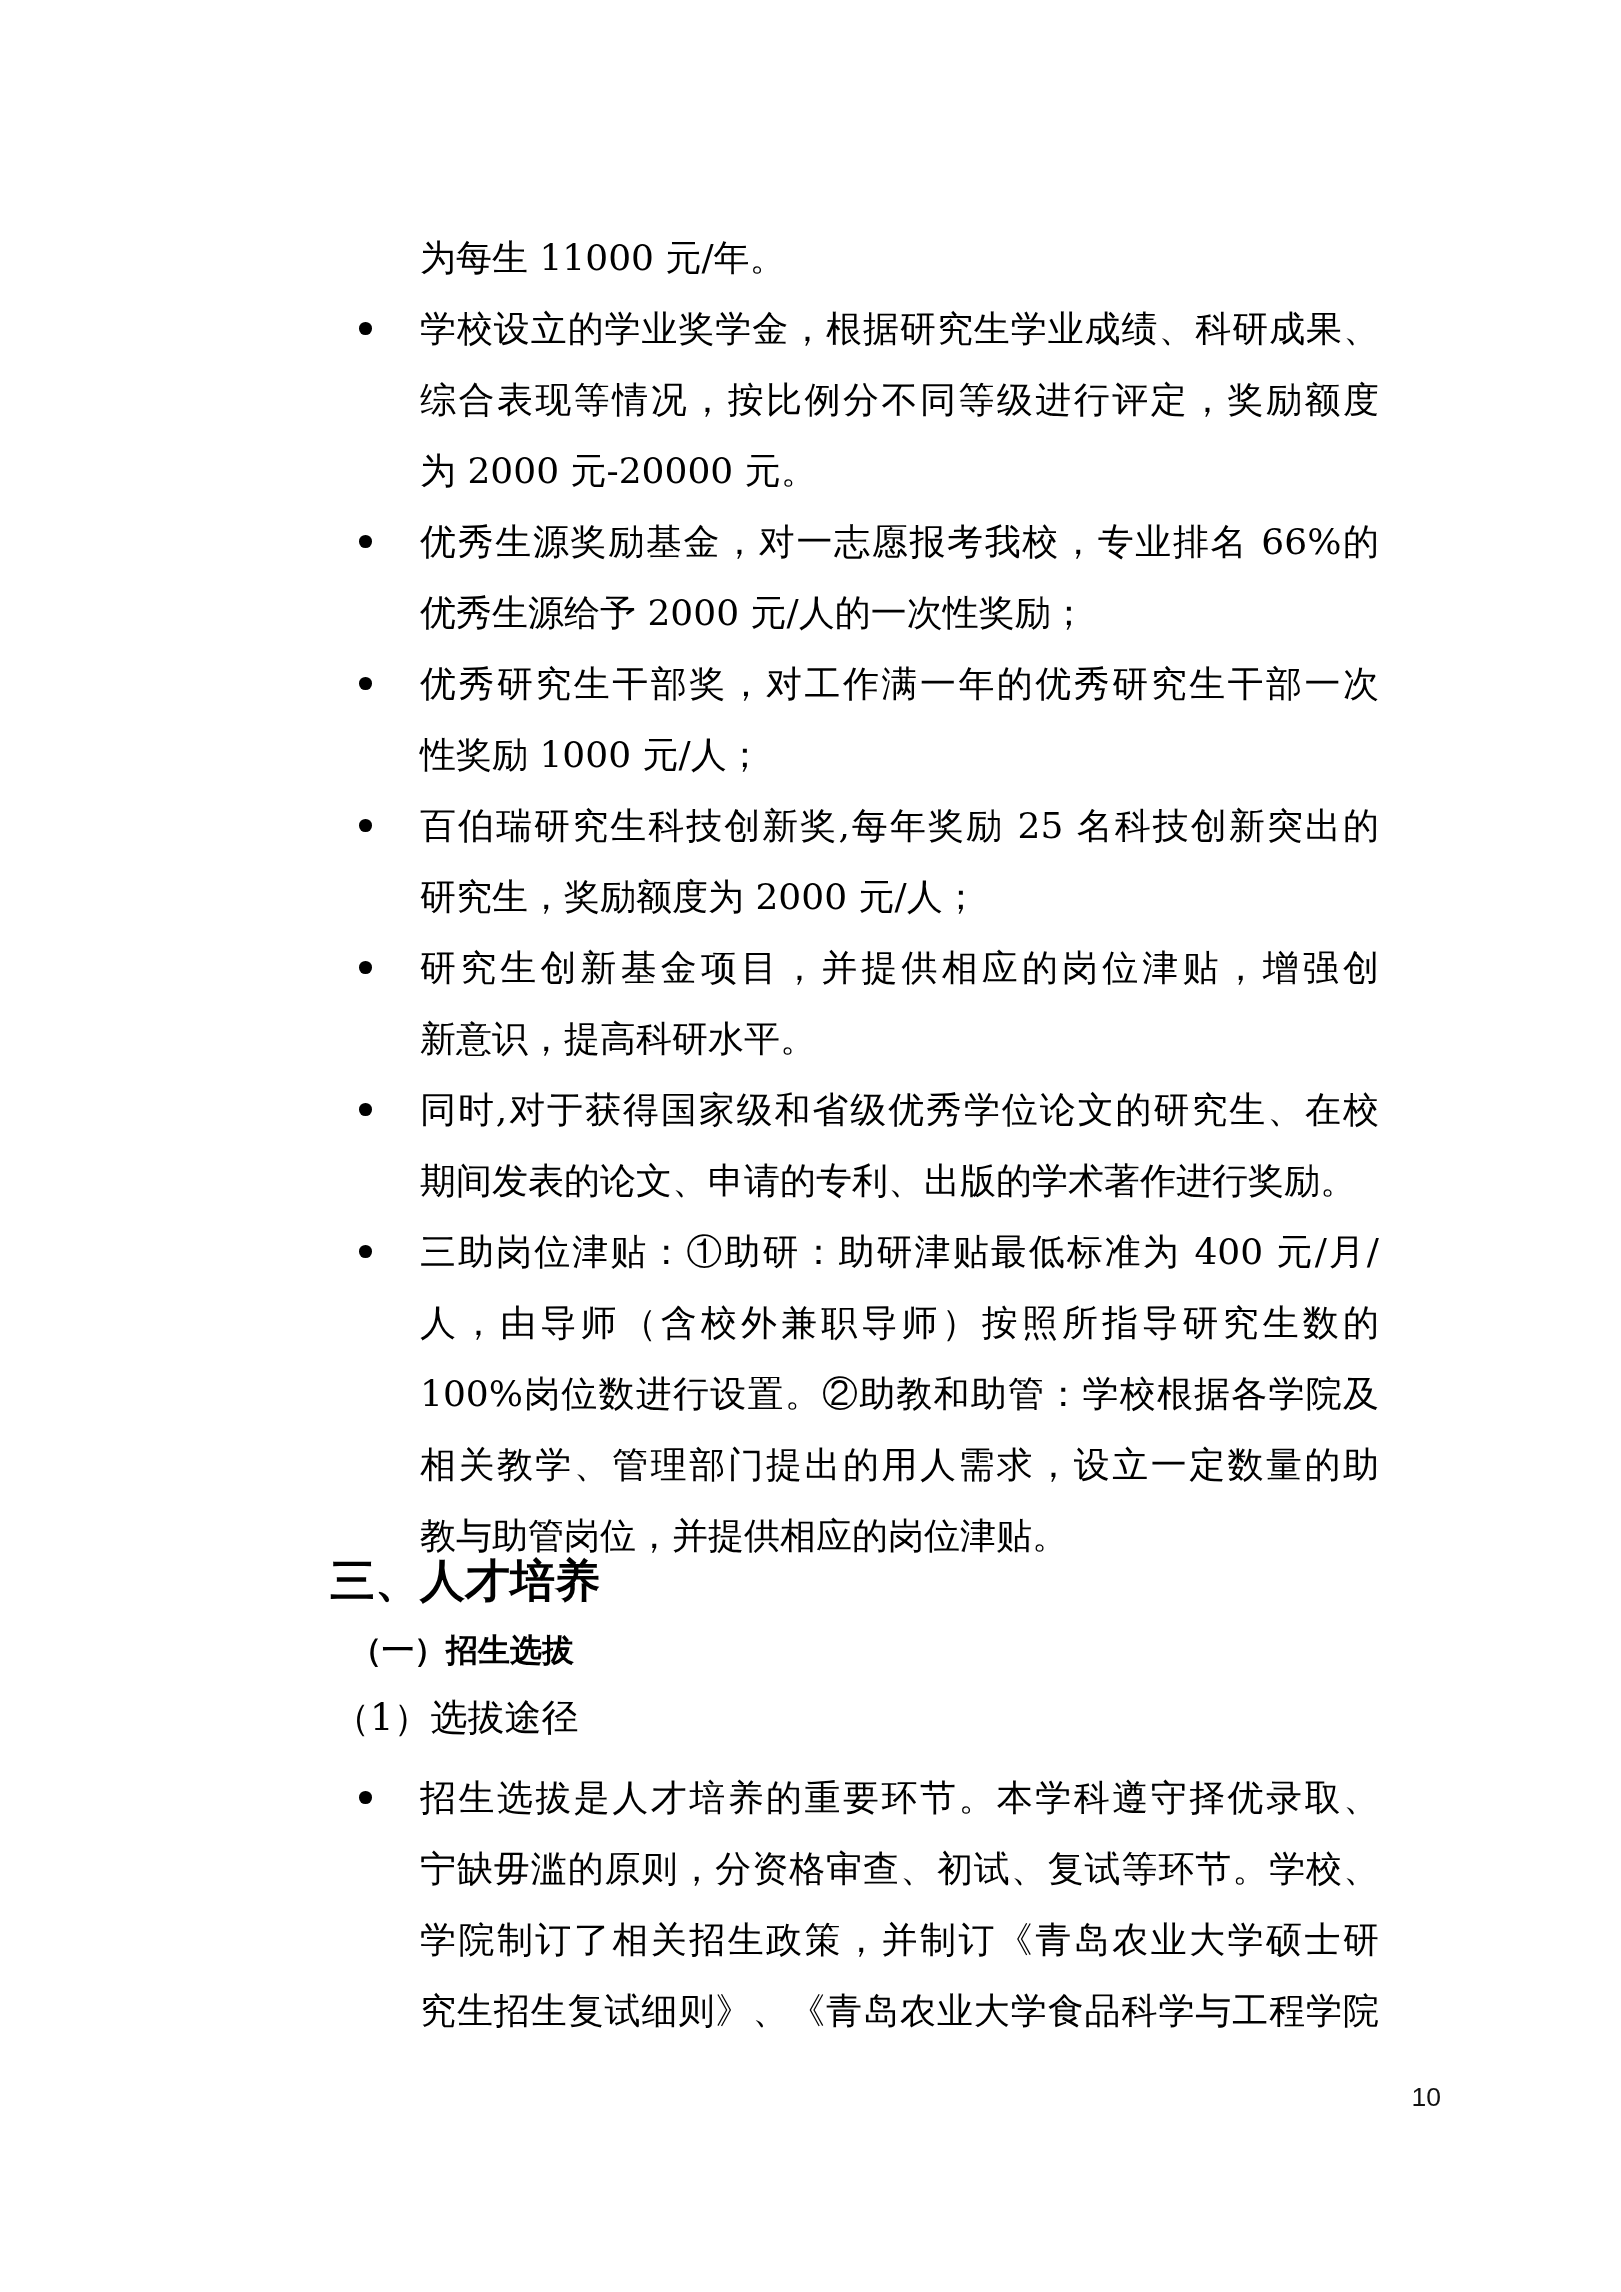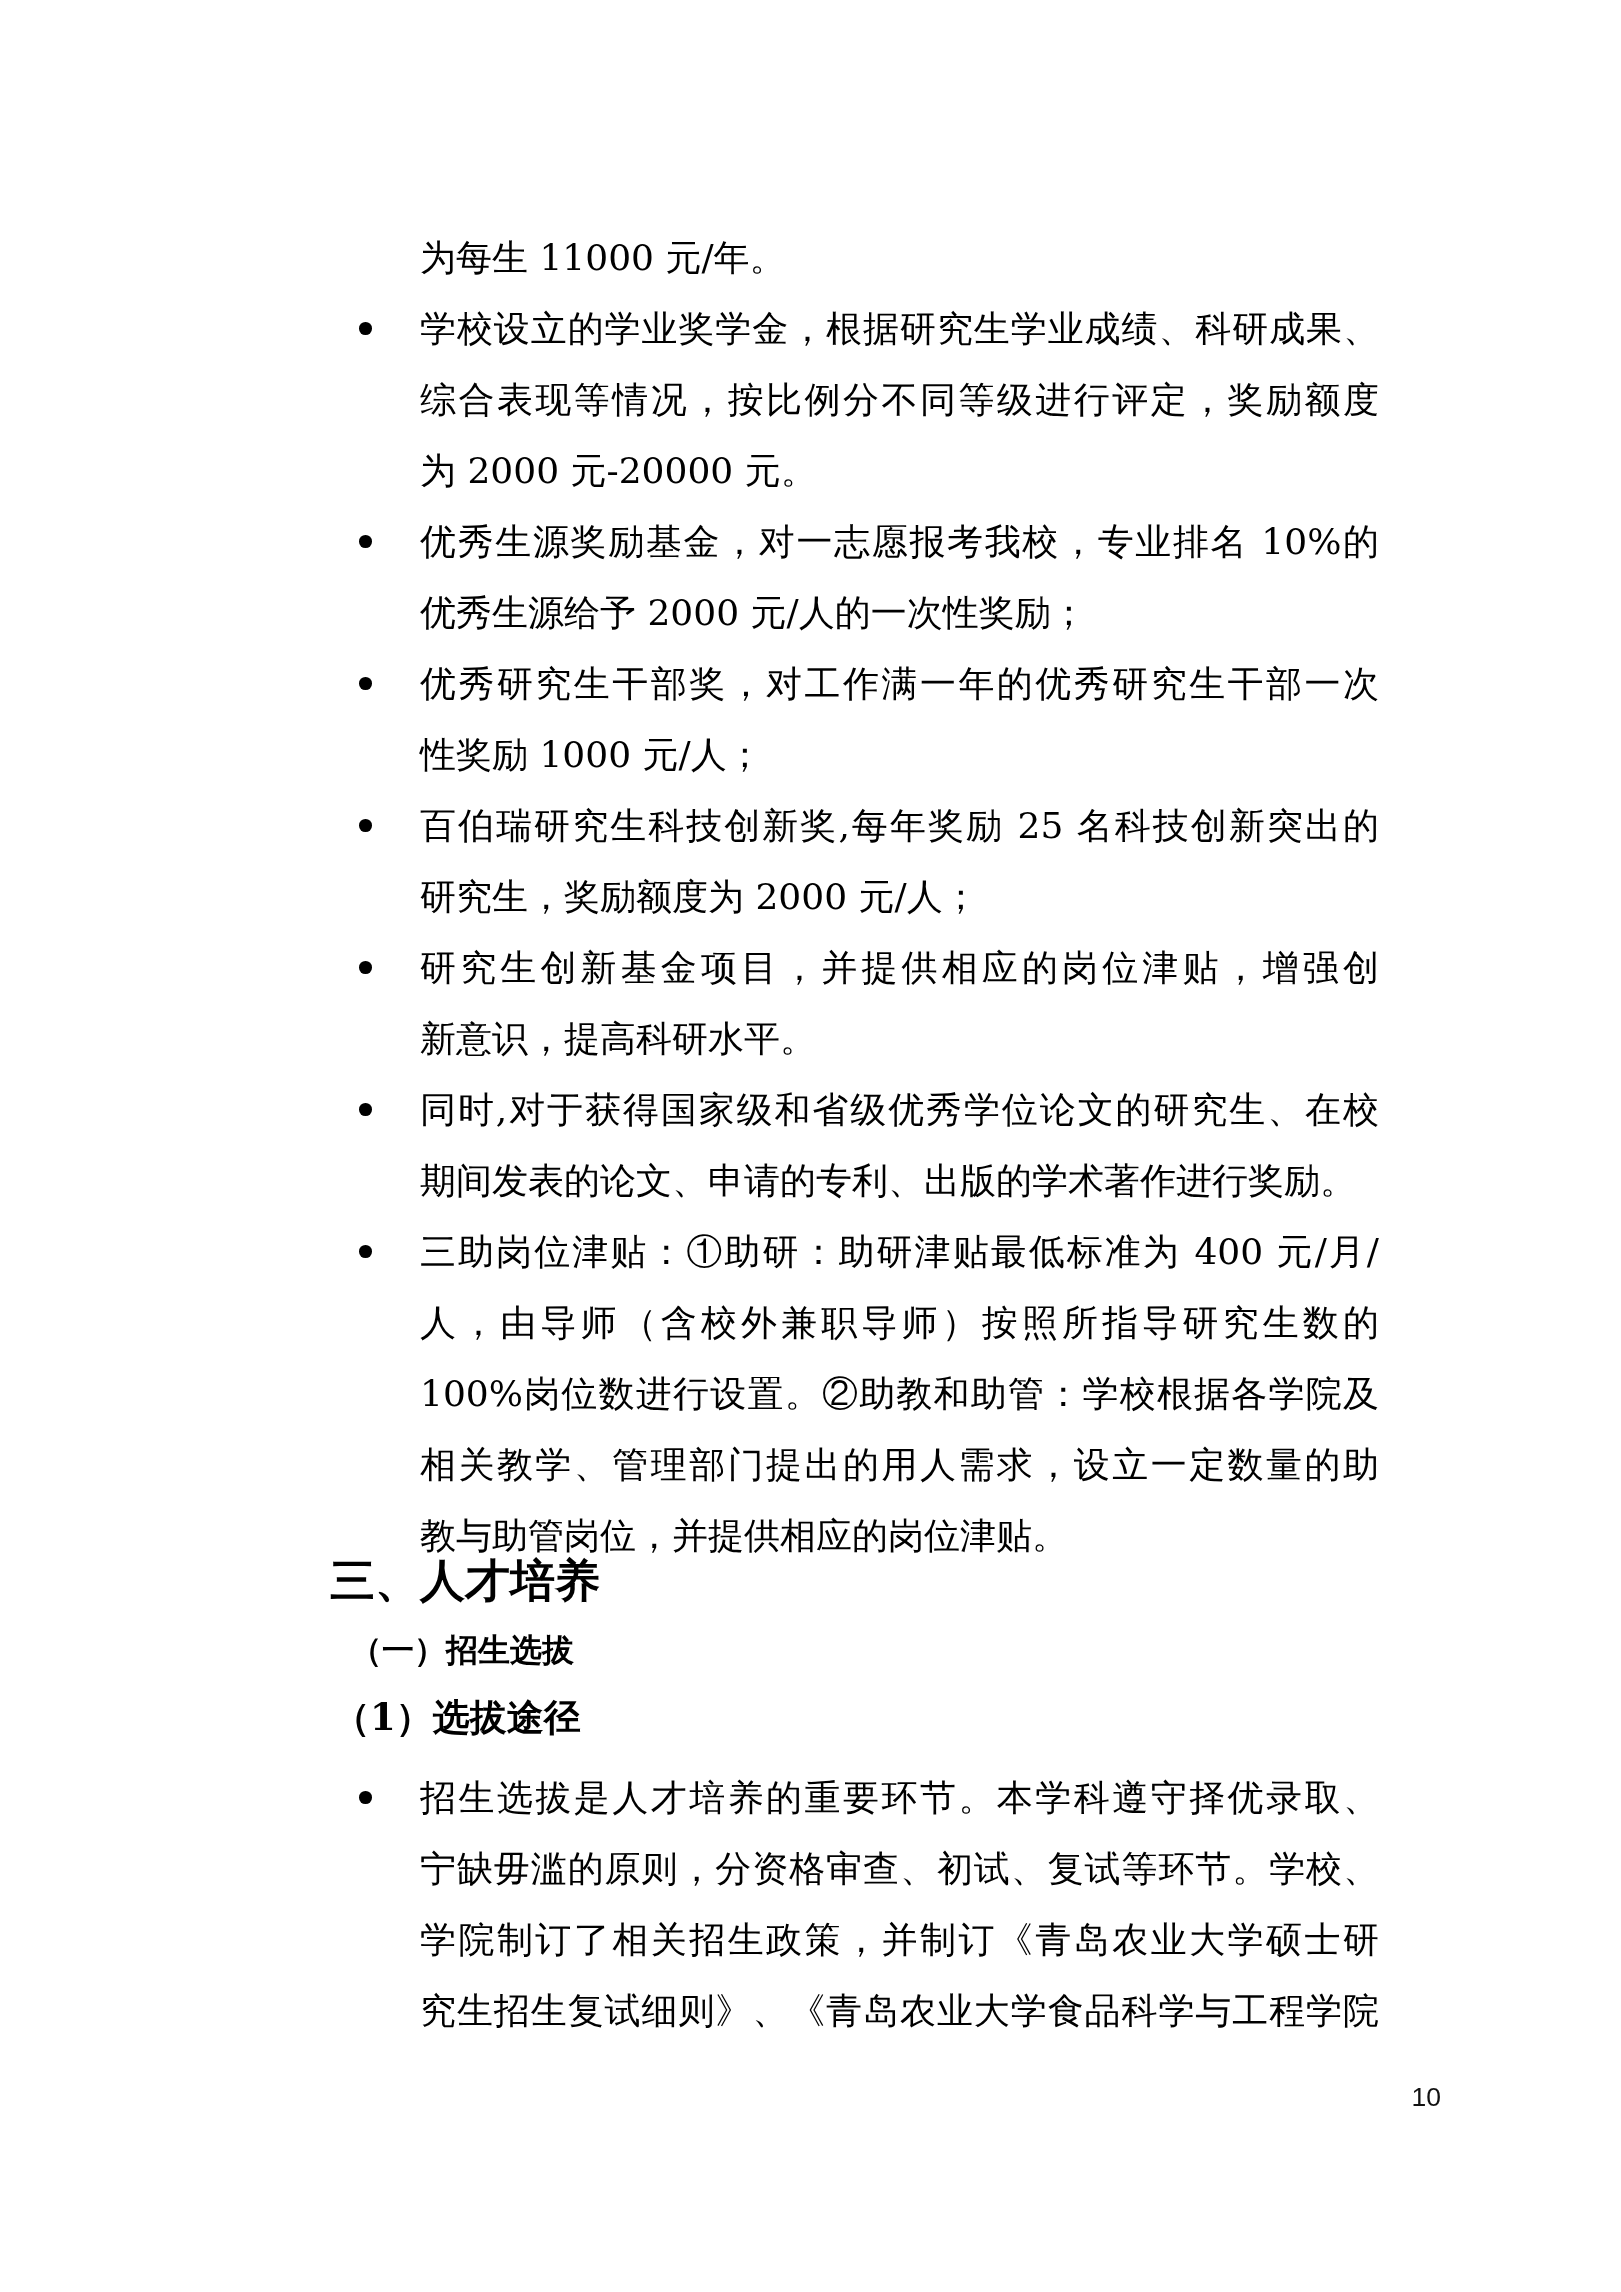--- a/index.html
+++ b/index.html
@@ -63,21 +63,20 @@
     color: #000000;
   }
   .subhead {
     position: absolute;
     left: 333px;
     top: 1690px;
     font-family: "DejaVu Serif", "Liberation Serif", serif;
     font-size: 37px;
     line-height: 55px;
     color: #000000;
-    font-weight: bold;
   }
   .pageno {
     position: absolute;
     left: 0;
     top: 2082px;
     width: 100%;
     text-align: right;
     font-family: "Liberation Sans", "DejaVu Sans", sans-serif;
     font-size: 26.5px;
     color: #111111;
@@ -93,21 +92,21 @@
 
     <div class="bullet">
       <span class="dot"></span>
       <div class="line">学校设立的学业奖学金，根据研究生学业成绩、科研成果、</div>
       <div class="line">综合表现等情况，按比例分不同等级进行评定，奖励额度</div>
       <div class="line pl">为 2000 元-20000 元。</div>
     </div>
 
     <div class="bullet">
       <span class="dot"></span>
-      <div class="line">优秀生源奖励基金，对一志愿报考我校，专业排名 10%的</div>
+      <div class="line">优秀生源奖励基金，对一志愿报考我校，专业排名 66%的</div>
       <div class="line pl">优秀生源给予 2000 元/人的一次性奖励；</div>
     </div>
 
     <div class="bullet">
       <span class="dot"></span>
       <div class="line">优秀研究生干部奖，对工作满一年的优秀研究生干部一次</div>
       <div class="line pl">性奖励 1000 元/人；</div>
     </div>
 
     <div class="bullet">

